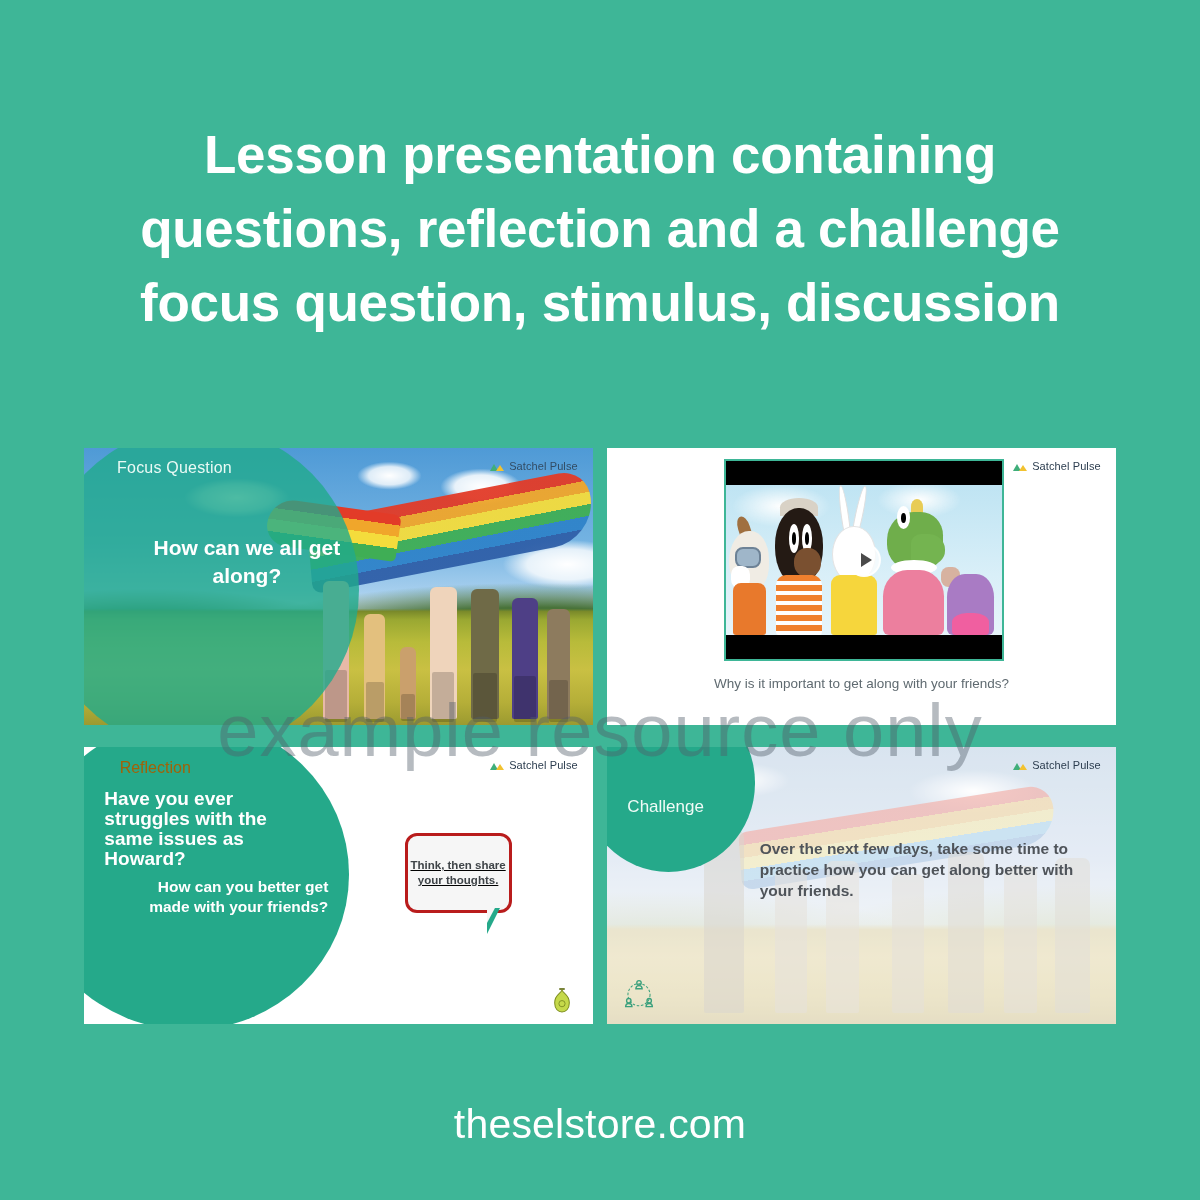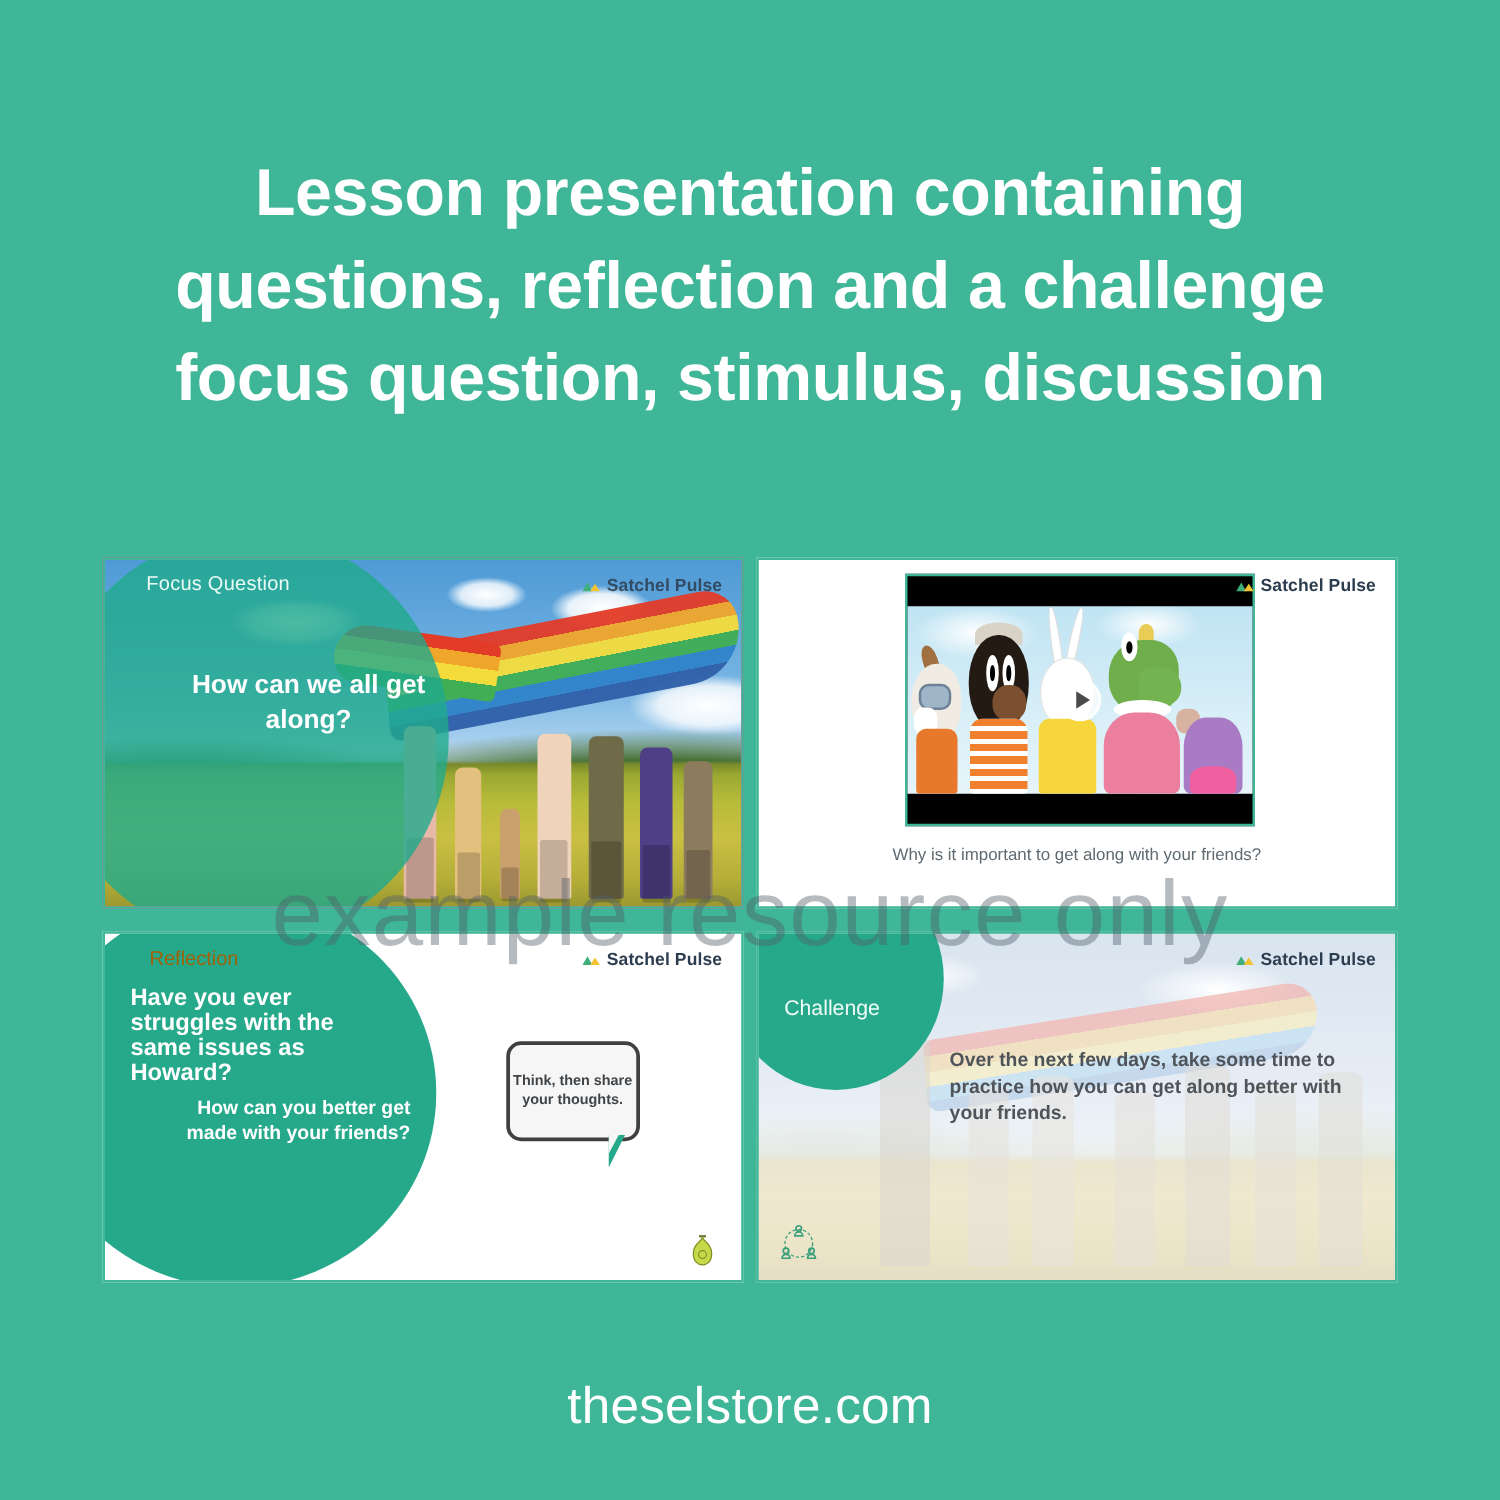--- a/index.html
+++ b/index.html
@@ -53,21 +53,21 @@
     gap: 18px 10px;
   }
   .slide {
     position: relative;
     overflow: hidden;
     background: #ffffff;
     border: 2px solid #3eb697;
   }
 
   
-  .s1 { background: #ec4899; }
+  .s1 { background: #3b82f6; }
   .s1 .photo {
     position: absolute; inset: 0;
     background:
       
       linear-gradient(to bottom,
         rgba(0,0,0,0) 0%, rgba(0,0,0,0) 58%,
         #7a8a2a 59%, #9aa832 62%, #b8bb3a 70%,
         #c9c043 80%, #b5ae38 92%, #9b9a30 100%),
       
       radial-gradient(120% 60% at 12% 76%, #3f6a35 0%, #3f6a35 26%, rgba(63,106,53,0) 42%),
@@ -242,23 +242,23 @@
   .s3 .q2 {
     position: absolute; left: 6%; top: 47%;
     width: 42%;
     color: #ffffff; font-size: 15.5px; line-height: 20px; font-weight: 700;
     text-align: right;
   }
   .s3 .bubble {
     position: absolute; left: 63%; top: 31%;
     width: 21%; height: 29%;
     background: #f6f6f6;
-    border: 3px solid #404040;
+    border: 3px solid #b91c1c;
     border-radius: 12px;
-    display: flex; align-items: center; justify-content: center;
+    display: flex; align-items: center; justify-content: center; text-decoration: underline;
   }
   .s3 .bubble span {
     color: #3f4448; font-size: 11.5px; line-height: 15px; font-weight: 700;
     text-align: center;
   }
   .s3 .bubble .tail {
     position: absolute; right: 8%; bottom: -32%;
     width: 0; height: 0;
     border-left: 13px solid #25a98a;
     border-bottom: 26px solid transparent;
@@ -342,21 +342,21 @@
   }
 
   
   .sp-logo {
     position: absolute; right: 3%; top: 4.5%;
     display: flex; align-items: center; gap: 4px;
     z-index: 5;
   }
   .sp-logo .mark { width: 16px; height: 11px; display:block; }
   .sp-logo .word {
-    font-size: 14px; font-weight: 700; color: #2c3d4f; letter-spacing: .1px;
+    font-size: 11px; font-weight: 400; color: #2c3d4f; letter-spacing: .1px;
     white-space: nowrap;
   }
   .s1 .sp-logo .word { color: #2c3d4f; opacity: .85; }
 
   
   .watermark {
     position: absolute;
     left: 0; top: 688px;
     width: 1200px;
     text-align: center;

